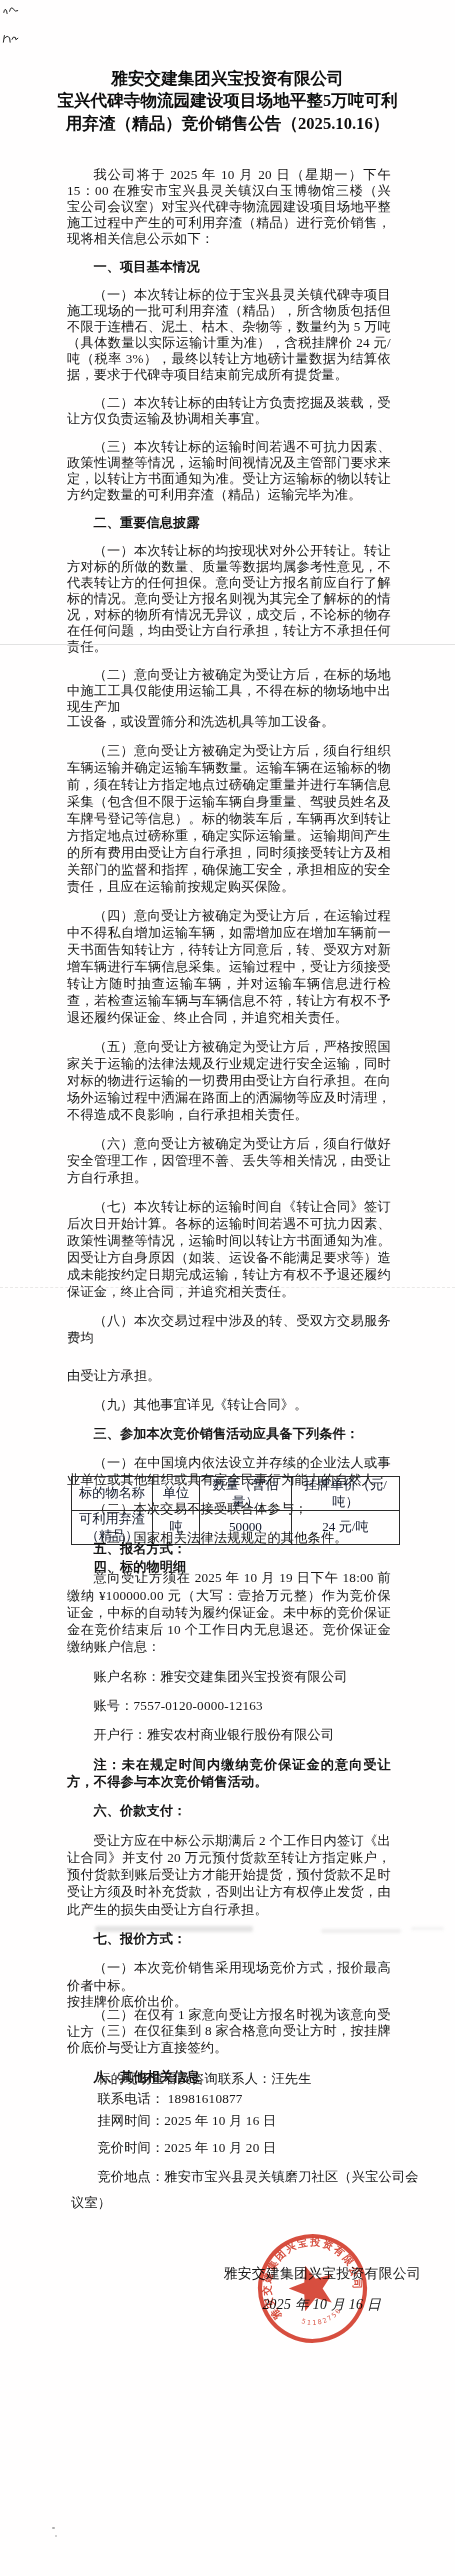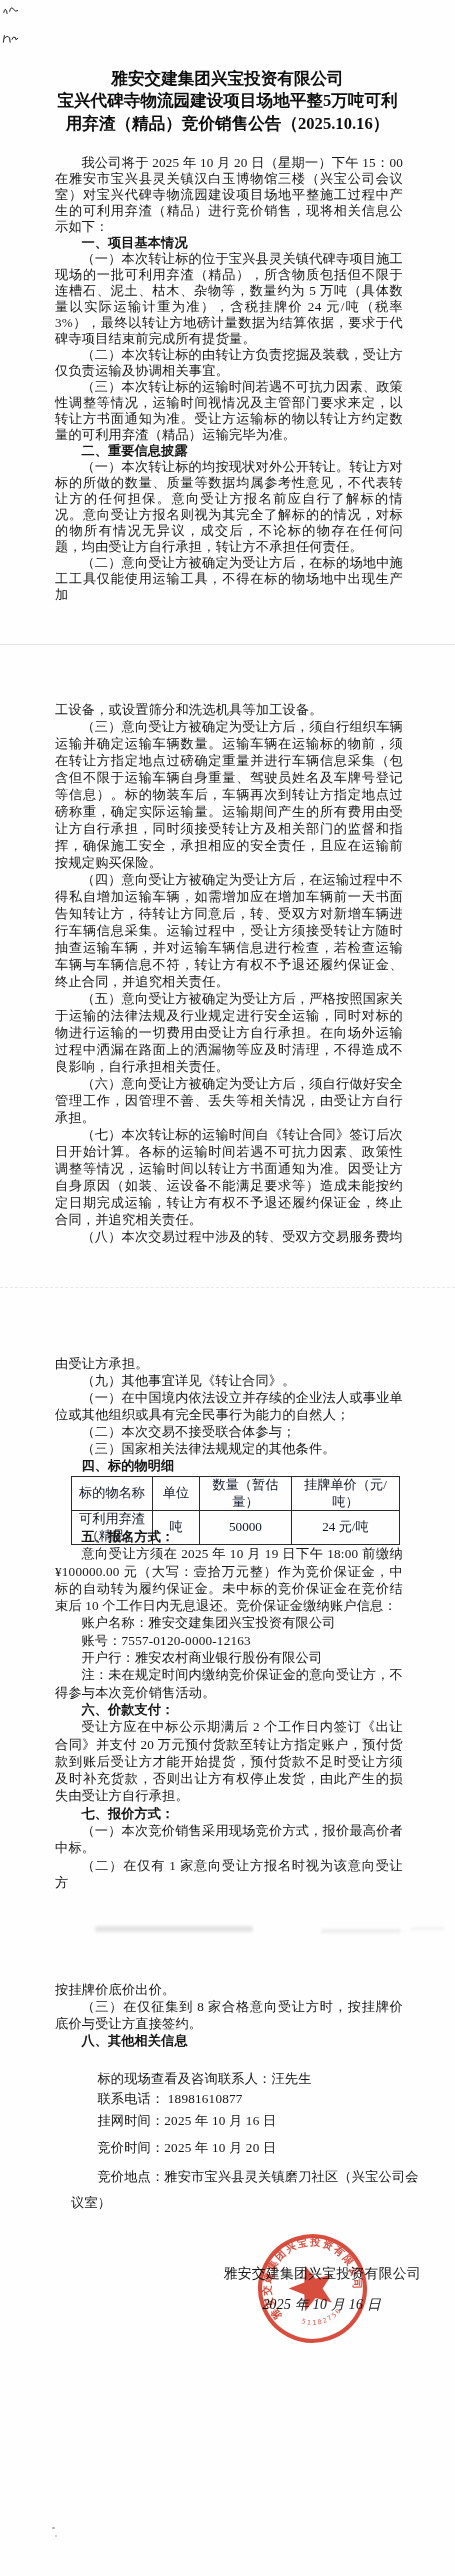--- a/index.html
+++ b/index.html
@@ -8,25 +8,25 @@
   .abs{position:absolute;}
   
   #title-block{top:68px;left:0;width:455px;text-align:center;
                font-weight:bold;font-size:16.6px;line-height:22.4px;color:#0e0e0e;}
   
   .page{left:55px;width:348px;text-align:justify;font-size:13.2px;letter-spacing:0.2px;}
   .pg1{line-height:16px;}
   .pg2{line-height:17px;}
   .pg3{line-height:17px;}
   .pg4{line-height:17px;}
-  .page p{margin:0;text-indent:2em;}
+  .page p{margin:12px;text-indent:2em;}
   .page p.cont{text-indent:0;}
   .page p.heading{font-family:"Liberation Sans","DejaVu Sans",sans-serif;
                   font-weight:bold;letter-spacing:0.1px;}
-  .page p.note{font-family:"Liberation Sans","DejaVu Sans",sans-serif;font-weight:normal;}
+  .page p.note{font-family:"Liberation Sans","DejaVu Sans",sans-serif;font-weight:bold;}
   
   #lot-table{position:absolute;top:1476px;left:71px;width:329px;border-collapse:collapse;
              font-size:13.2px;color:#0f172a;}
   #lot-table th,#lot-table td{border:1.1px solid #2a2a2a;text-align:center;vertical-align:middle;
              font-weight:normal;padding:0 1.1px;line-height:16.6px;}
   #lot-table th{height:16.6px;}
   #lot-table td{height:33px;}
   .col-name{width:80px;} .col-unit{width:45px;} .col-qty{width:91px;} .col-price{width:108px;}
   
   .line4{left:55px;width:348px;font-size:13.2px;letter-spacing:0.2px;text-indent:2em;margin:16px;}
@@ -79,20 +79,21 @@
     <p>（六）意向受让方被确定为受让方后，须自行做好安全管理工作，因管理不善、丢失等相关情况，由受让方自行承担。</p>
     <p>（七）本次转让标的运输时间自《转让合同》签订后次日开始计算。各标的运输时间若遇不可抗力因素、政策性调整等情况，运输时间以转让方书面通知为准。因受让方自身原因（如装、运设备不能满足要求等）造成未能按约定日期完成运输，转让方有权不予退还履约保证金，终止合同，并追究相关责任。</p>
     <p>（八）本次交易过程中涉及的转、受双方交易服务费均</p>
   </div>
 
   <div class="abs gapline2"></div>
 
   <div class="abs page pg3" style="top:1355px">
     <p class="cont">由受让方承担。</p>
     <p>（九）其他事宜详见《转让合同》。</p>
+    <p class="heading">三、参加本次竞价销售活动应具备下列条件：</p>
     <p>（一）在中国境内依法设立并存续的企业法人或事业单位或其他组织或具有完全民事行为能力的自然人；</p>
     <p>（二）本次交易不接受联合体参与；</p>
     <p>（三）国家相关法律法规规定的其他条件。</p>
     <p class="heading">四、标的物明细</p>
   </div>
 
   <table id="lot-table">
     <thead>
       <tr>
         <th class="col-name">标的物名称</th>

